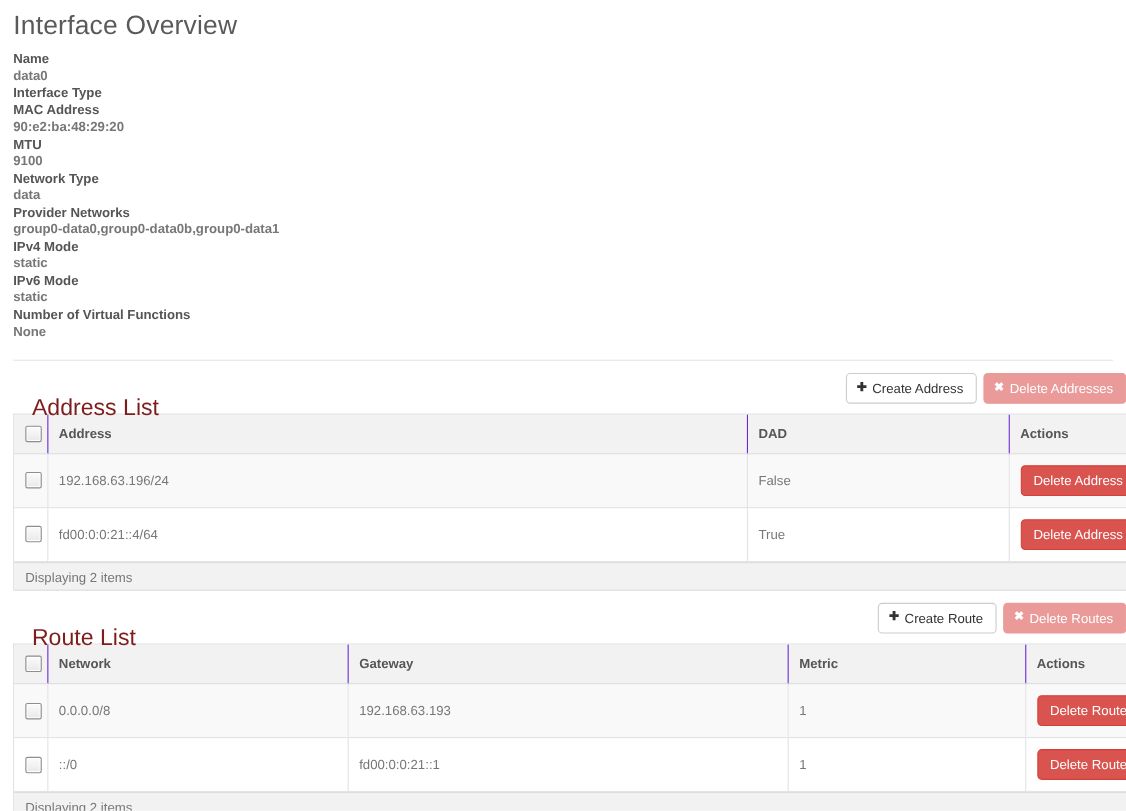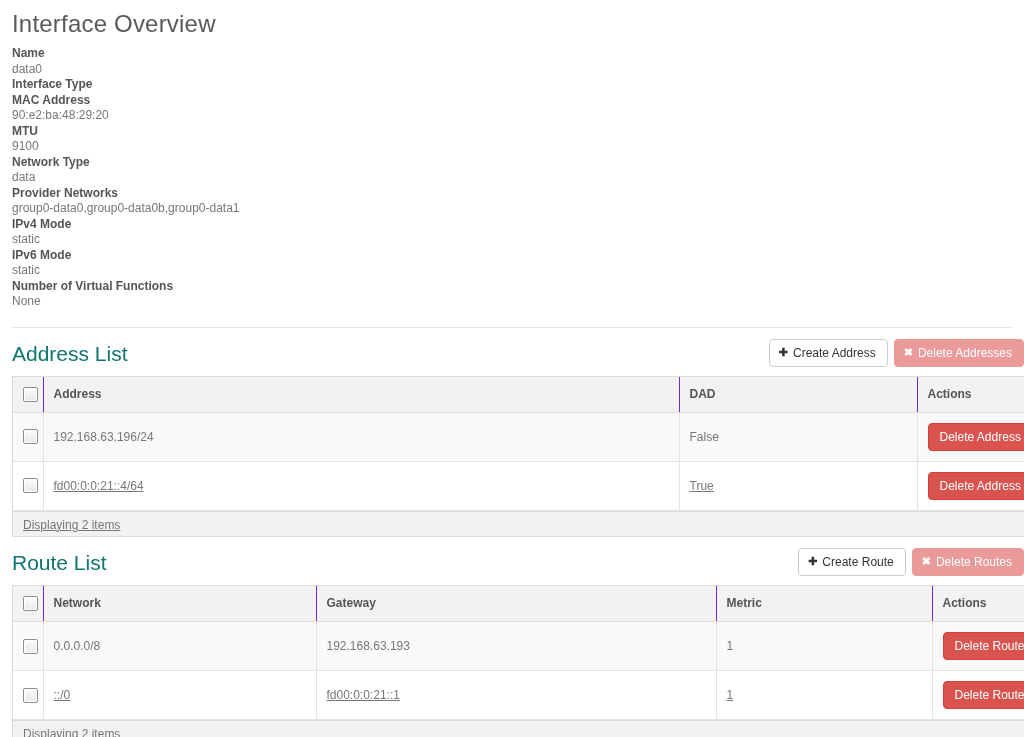--- a/index.html
+++ b/index.html
@@ -34,21 +34,21 @@
   }
   .dl dt {
     font-size: 12px;
     font-weight: bold;
     color: #555555;
     line-height: 15.5px;
     margin: 0;
   }
   .dl dd {
     font-size: 12px;
-    font-weight: normal;
+    font-weight: bold;
     color: #777777;
     line-height: 15.5px;
     margin: 0 0 0 0;
   }
 
   hr.section-rule {
     border: 0;
     border-top: 1px solid #e5e5e5;
     margin: 17px 12px 0 12px;
   }
@@ -57,23 +57,23 @@
   .section { margin-top: 8px; }
 
   .section-head {
     position: relative;
     height: 40px;
     padding: 0 0 0 12px;
   }
   .section-title {
     font-size: 21px;
     font-weight: 400;
-    color: #0f766e;
+    color: #7f1d1d;
     line-height: 36px;
-    margin: 0;
+    margin: 17px;
     display: inline-block;
   }
   .section-actions {
     position: absolute;
     right: 0px;
     top: 3px;
     display: flex;
     gap: 6px;
   }
 
@@ -137,21 +137,21 @@
     color: #777777;
     padding: 10px 10px;
     border-bottom: 1px solid #e3e3e3;
     border-right: 1px solid #e3e3e3;
     height: 40px;
     vertical-align: middle;
     overflow: hidden;
     white-space: nowrap;
   }
   table.tbl tbody tr.odd td { background: #f9f9f9; }
-  table.tbl tbody tr.even td { background: #ffffff; text-decoration: underline; }
+  table.tbl tbody tr.even td { background: #ffffff; }
 
   th.col-check, td.col-check {
     width: 30px;
     padding-left: 8px;
     padding-right: 4px;
     text-align: left;
   }
   .chk {
     -webkit-appearance: none;
     appearance: none;
@@ -185,21 +185,20 @@
 
   .tbl-footer {
     background: #f2f2f2;
     border-top: 1px solid #dddddd;
     border-bottom: 1px solid #dddddd;
     font-size: 12px;
     color: #777777;
     padding: 6px 10px;
     height: 26px;
     line-height: 14px;
-    text-decoration: underline;
   }
 
   
   .addr-tbl .c-check  { width: 30px; }
   .addr-tbl .c-addr   { width: 636px; }
   .addr-tbl .c-dad    { width: 238px; }
   .addr-tbl .c-act    { width: 108px; }
 
   
   .route-tbl .c-check { width: 30px; }

